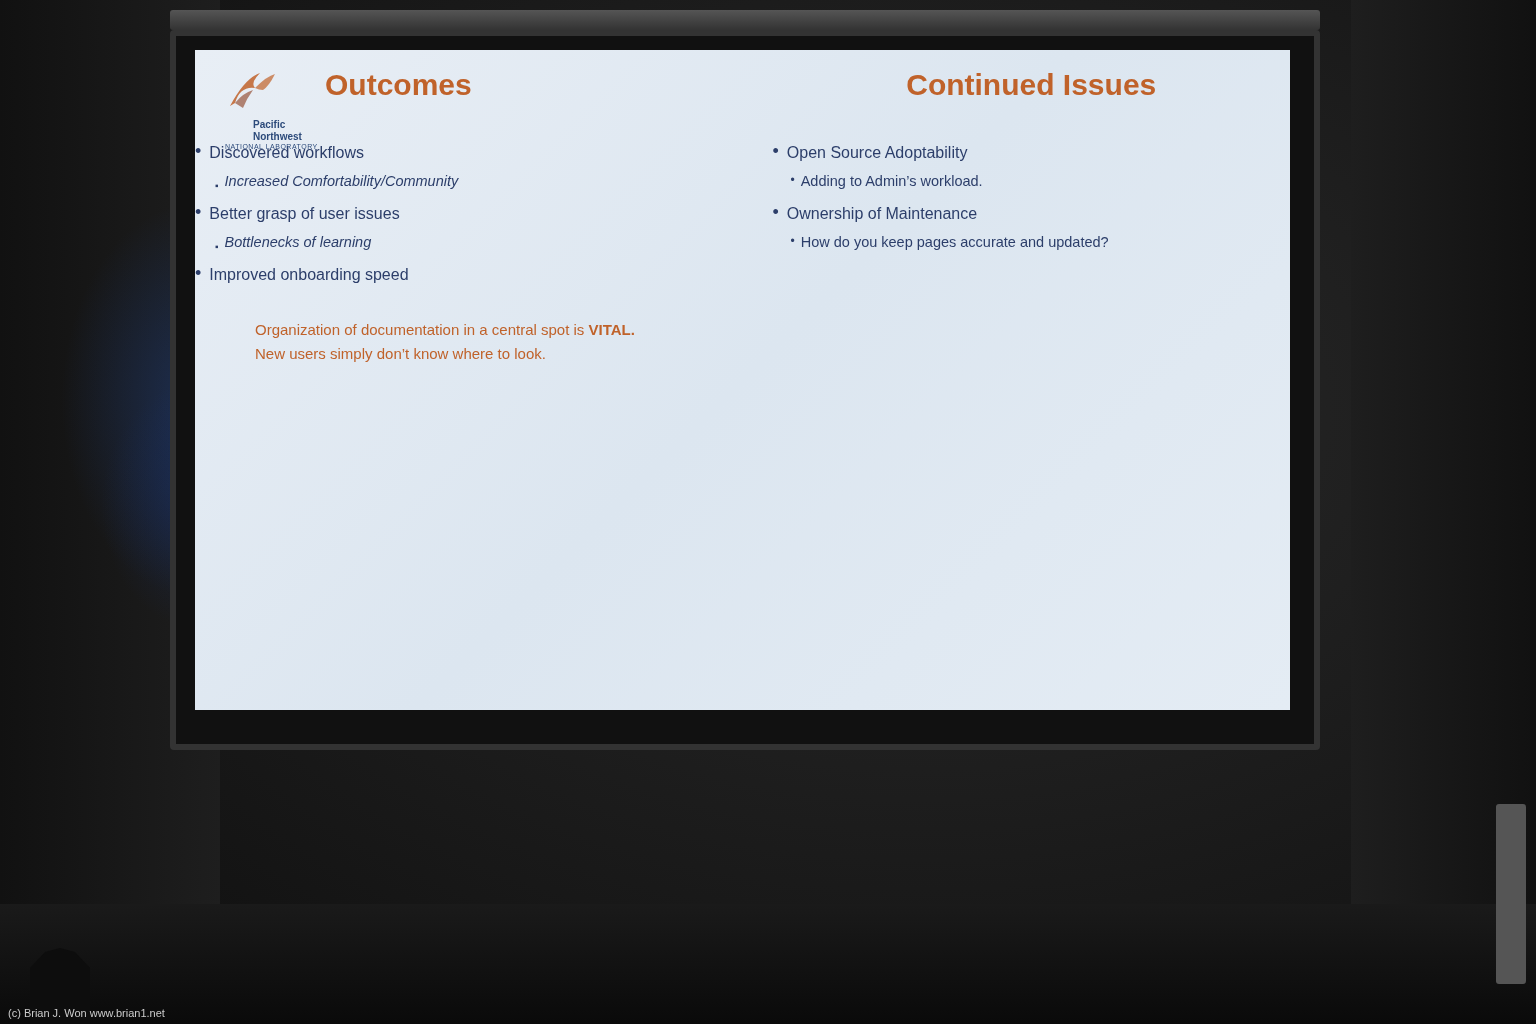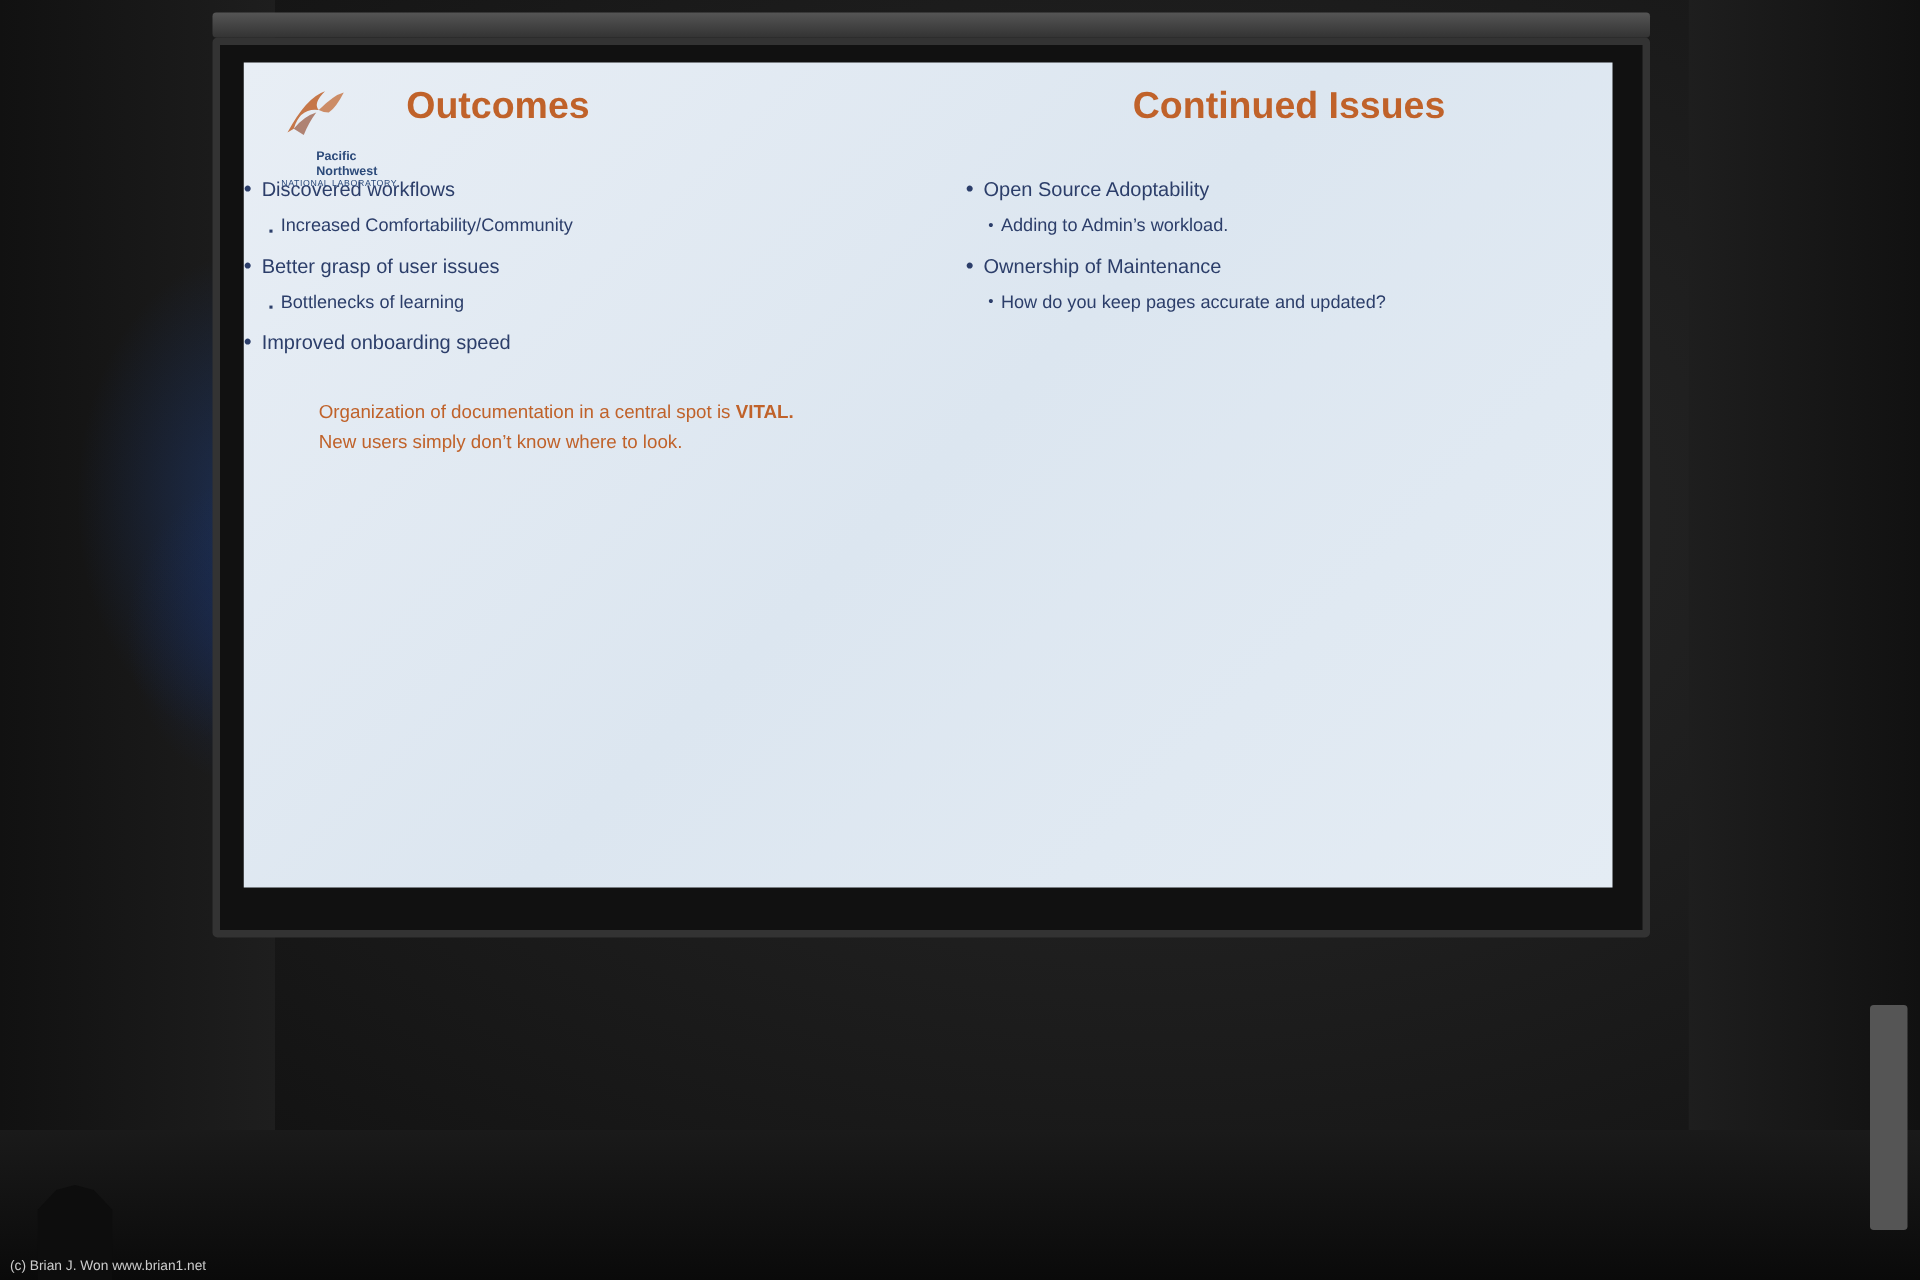--- a/index.html
+++ b/index.html
@@ -177,20 +177,21 @@
       margin-top: 2px;
       margin-bottom: 4px;
     }
 
     .sub-bullet-list li {
       color: #2c3e6a;
       font-size: 14.5px;
       line-height: 1.5;
       display: flex;
       align-items: flex-end;
+      font-style: italic;
     }
 
     .sub-bullet-list li::before {
       content: '▪';
       margin-right: 6px;
       font-size: 10px;
       flex-shrink: 0;
       margin-top: 3px;
     }
 

